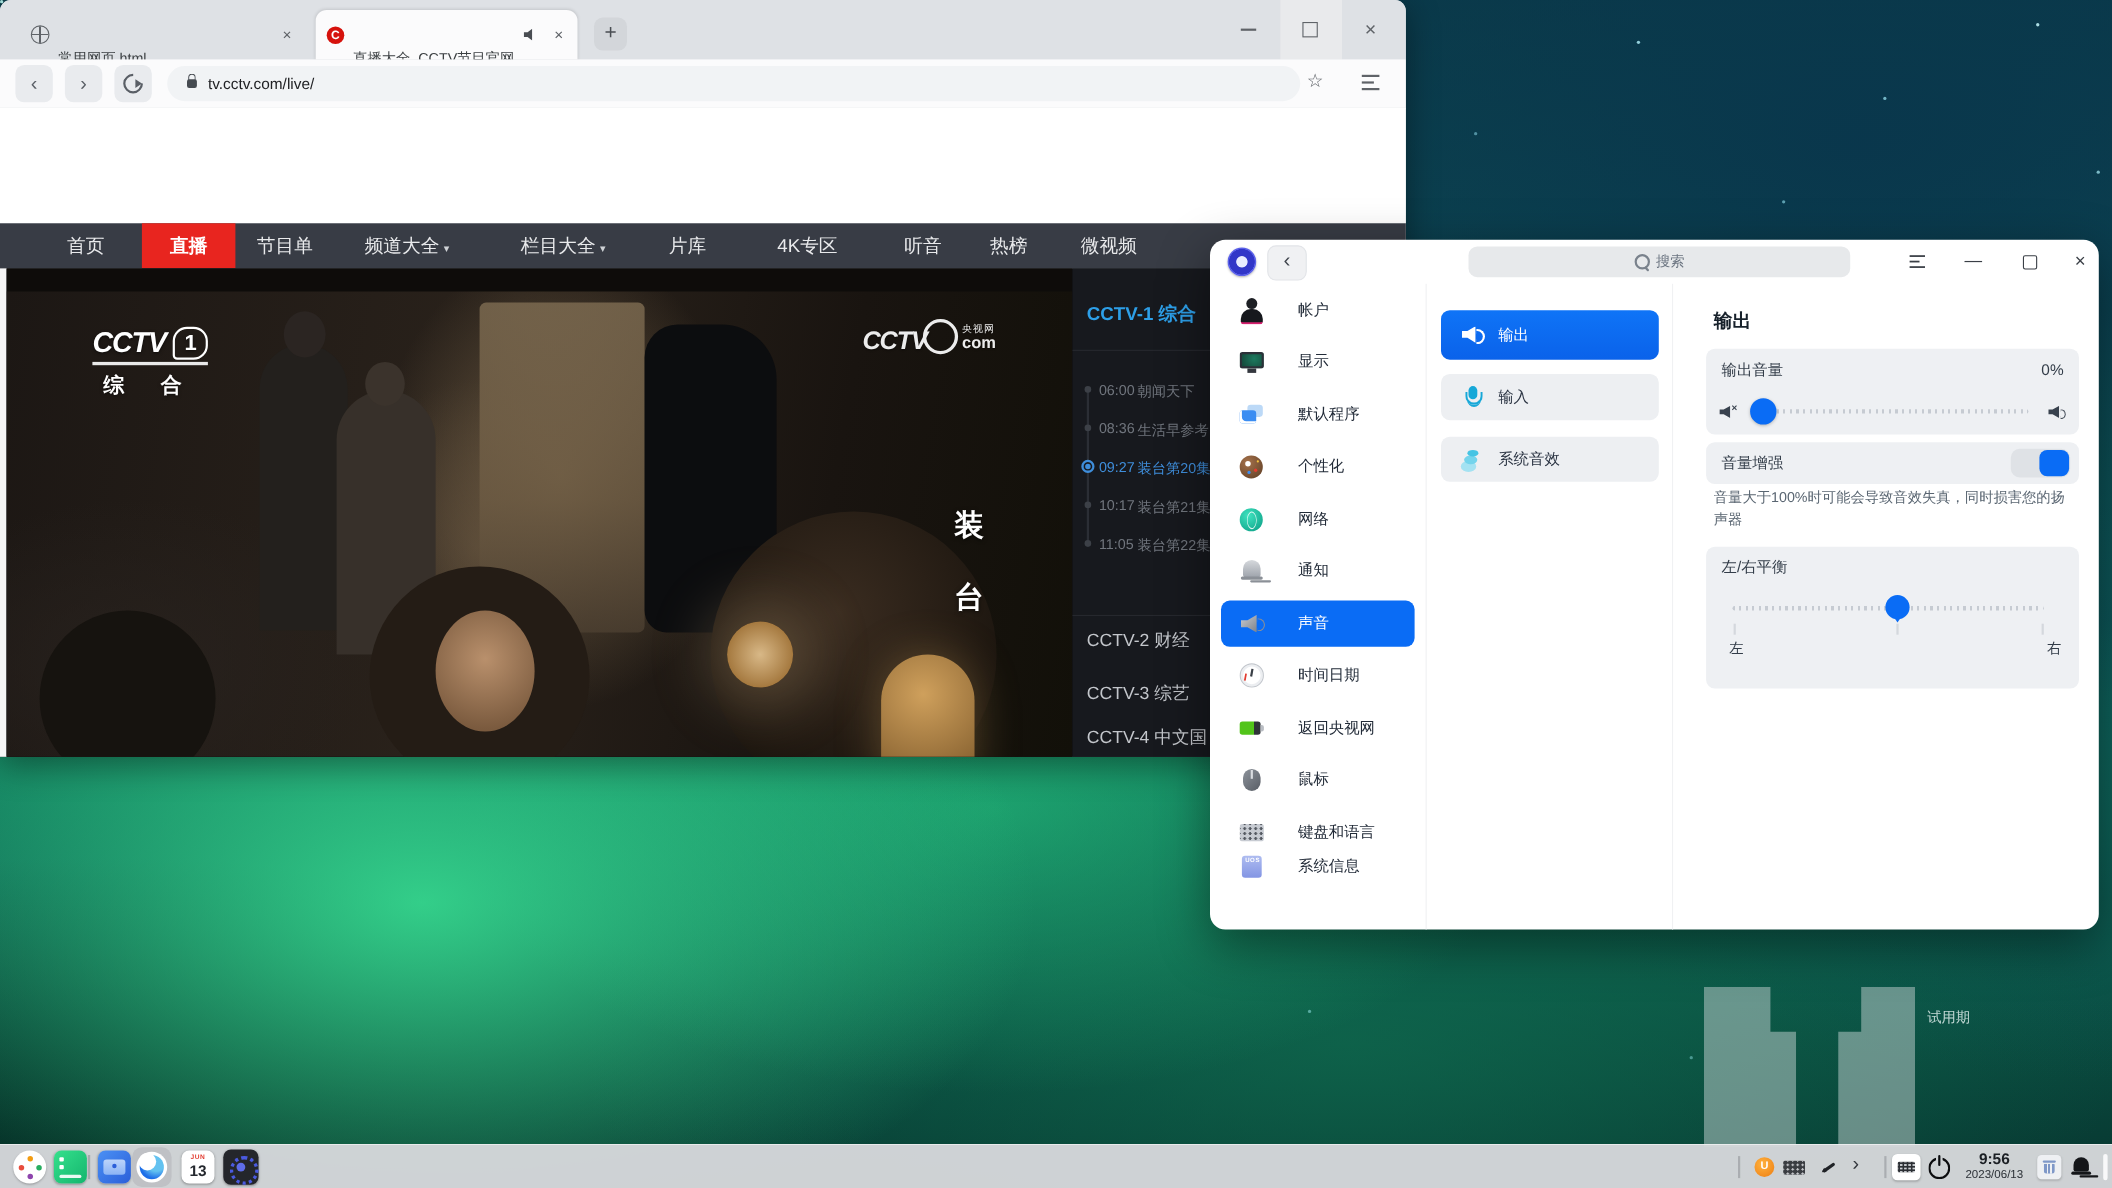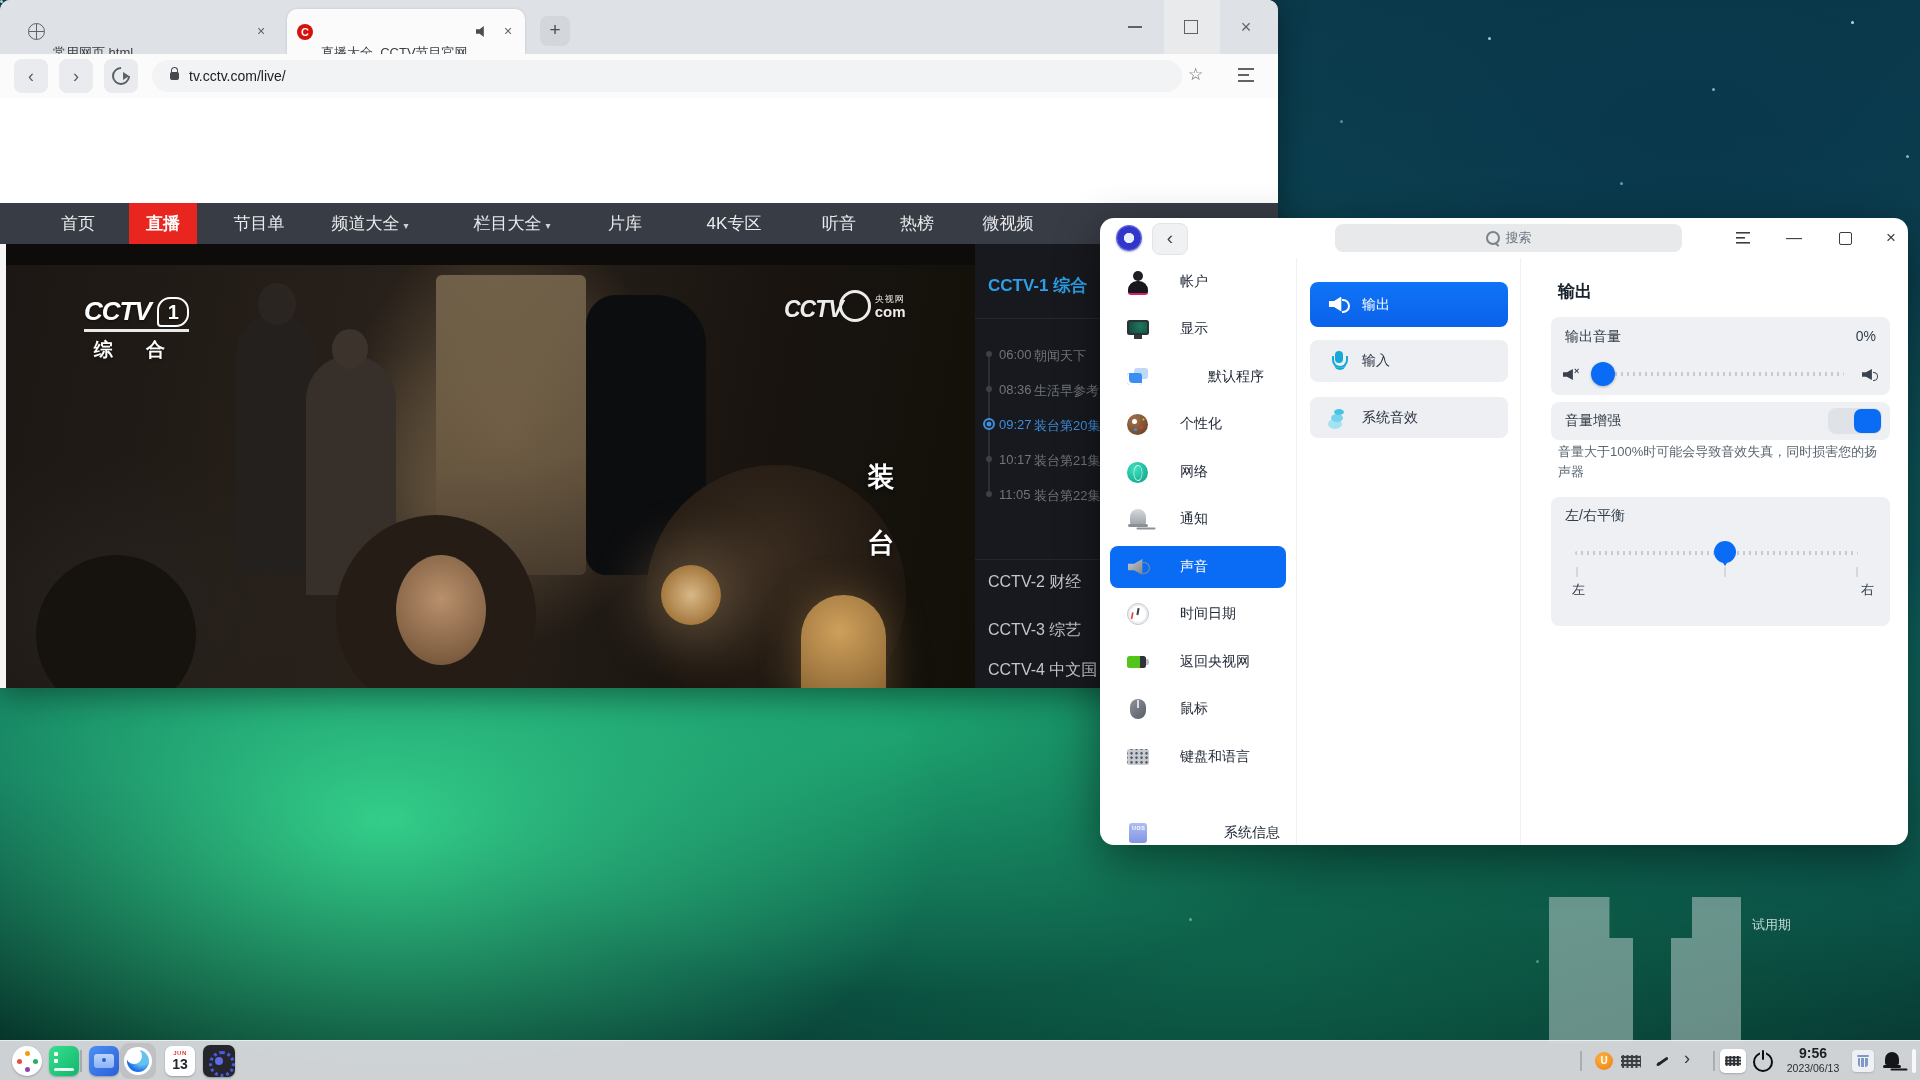--- a/index.html
+++ b/index.html
@@ -349,21 +349,21 @@
         <span>登录</span>
         <span class="help-icon"></span>
         <span>帮助</span>
         <span class="user-sep">|</span>
         <span>返回央视网</span>
       </div>
     </div>
 
     <div class="sitenav">
       <div class="nav-item" style="left:47px;width:62px;">首页</div>
-      <div class="nav-item nav-active" style="left:129px;width:68px;">直播</div>
+      <div class="nav-item nav-active" style="left:129px;width:85px;">直播</div>
       <div class="nav-item" style="left:223px;width:72px;">节目单</div>
       <div class="nav-item" style="left:325px;width:90px;"><span>频道大全</span><span class="caret">▾</span></div>
       <div class="nav-item" style="left:467px;width:90px;"><span>栏目大全</span><span class="caret">▾</span></div>
       <div class="nav-item" style="left:592px;width:66px;">片库</div>
       <div class="nav-item" style="left:694px;width:80px;">4K专区</div>
       <div class="nav-item" style="left:808px;width:62px;">听音</div>
       <div class="nav-item" style="left:886px;width:62px;">热榜</div>
       <div class="nav-item" style="left:968px;width:80px;">微视频</div>
     </div>
 
@@ -462,21 +462,21 @@
 
       <div class="scol1">
         <div class="sitem" style="top:3px;">
             <span class="sicon ic-account"></span>
             <span class="slabel">帐户</span>
           </div>
         <div class="sitem" style="top:50px;">
             <span class="sicon ic-display"></span>
             <span class="slabel">显示</span>
           </div>
-        <div class="sitem" style="top:98px;gap:28px;">
+        <div class="sitem" style="top:98px;">
             <span class="sicon ic-apps"></span>
             <span class="slabel">默认程序</span>
           </div>
         <div class="sitem" style="top:145px;">
             <span class="sicon ic-person"></span>
             <span class="slabel">个性化</span>
           </div>
         <div class="sitem" style="top:193px;">
             <span class="sicon ic-net"></span>
             <span class="slabel">网络</span>
@@ -498,21 +498,21 @@
             <span class="slabel">返回央视网</span>
           </div>
         <div class="sitem" style="top:430px;">
             <span class="sicon ic-mouse"></span>
             <span class="slabel">鼠标</span>
           </div>
         <div class="sitem" style="top:478px;">
             <span class="sicon ic-kb"></span>
             <span class="slabel">键盘和语言</span>
           </div>
-        <div class="sitem" style="top:554px;gap:44px;">
+        <div class="sitem" style="top:509px;">
             <span class="sicon ic-info"></span>
             <span class="slabel">系统信息</span>
           </div>
       </div>
 
       <div class="scol2">
         <div class="scard active" style="top:24px;height:45px;">
             <span class="scicon ic-out"></span>
             <span>输出</span>
           </div>

